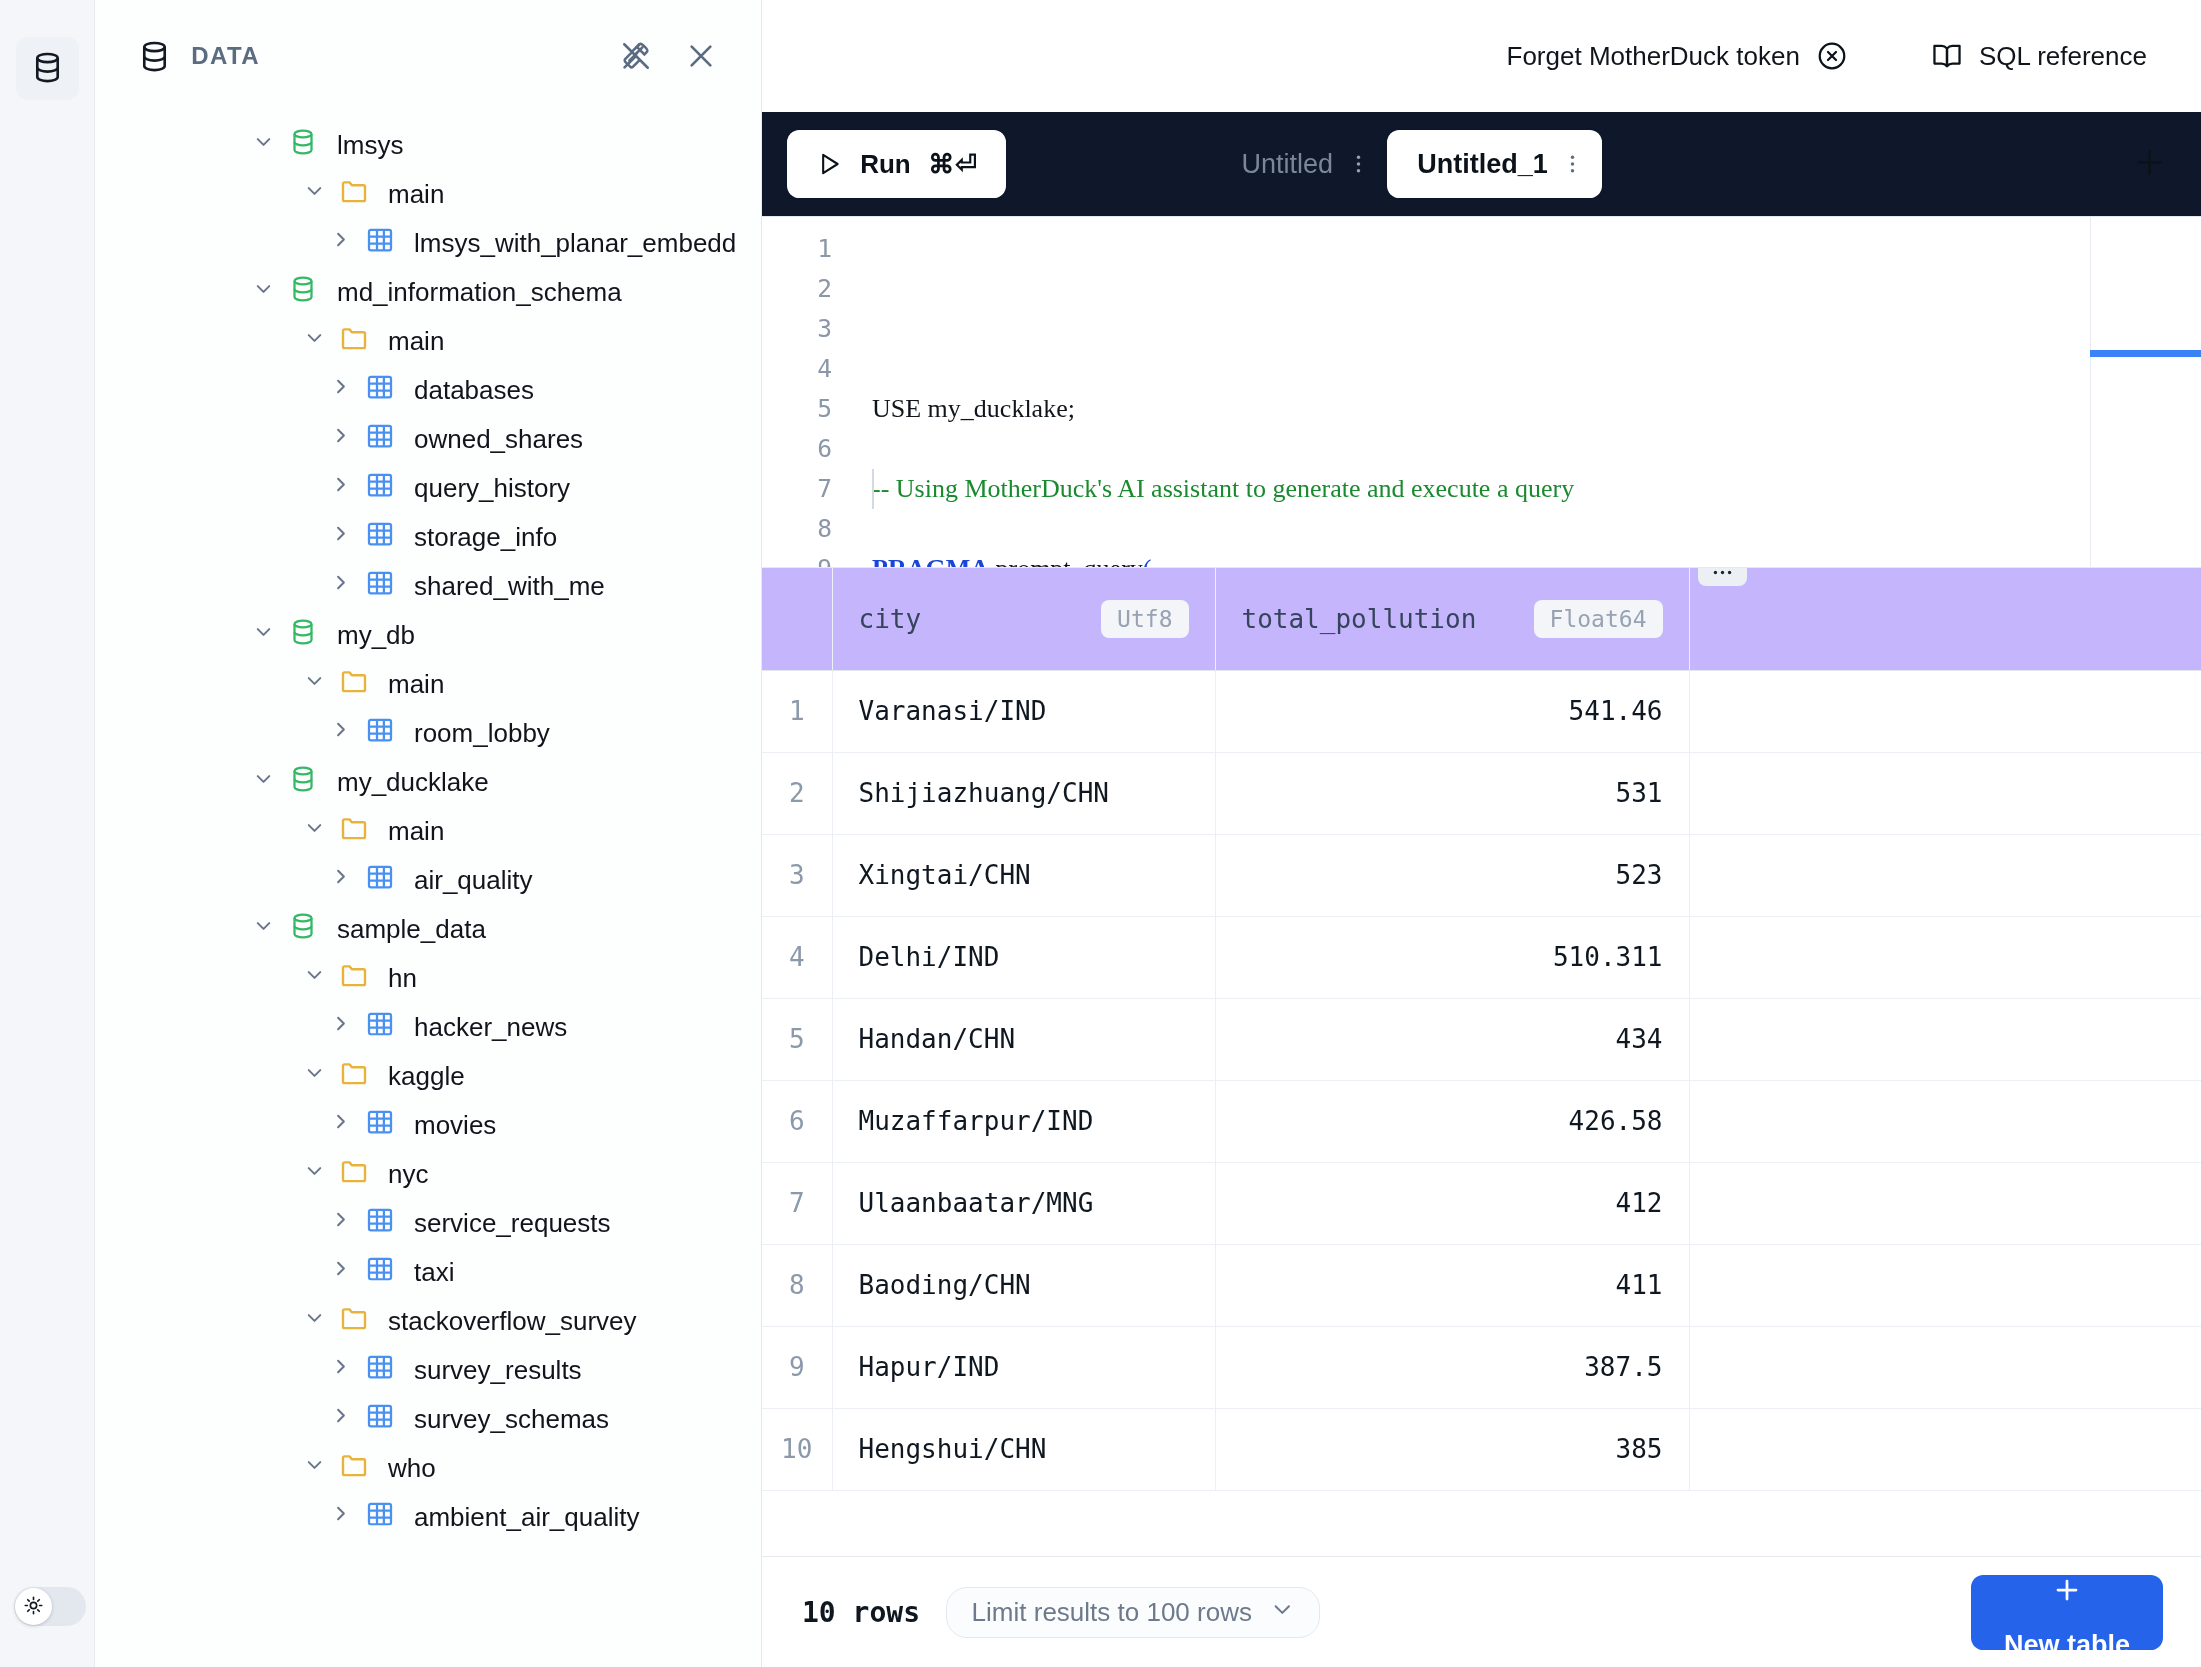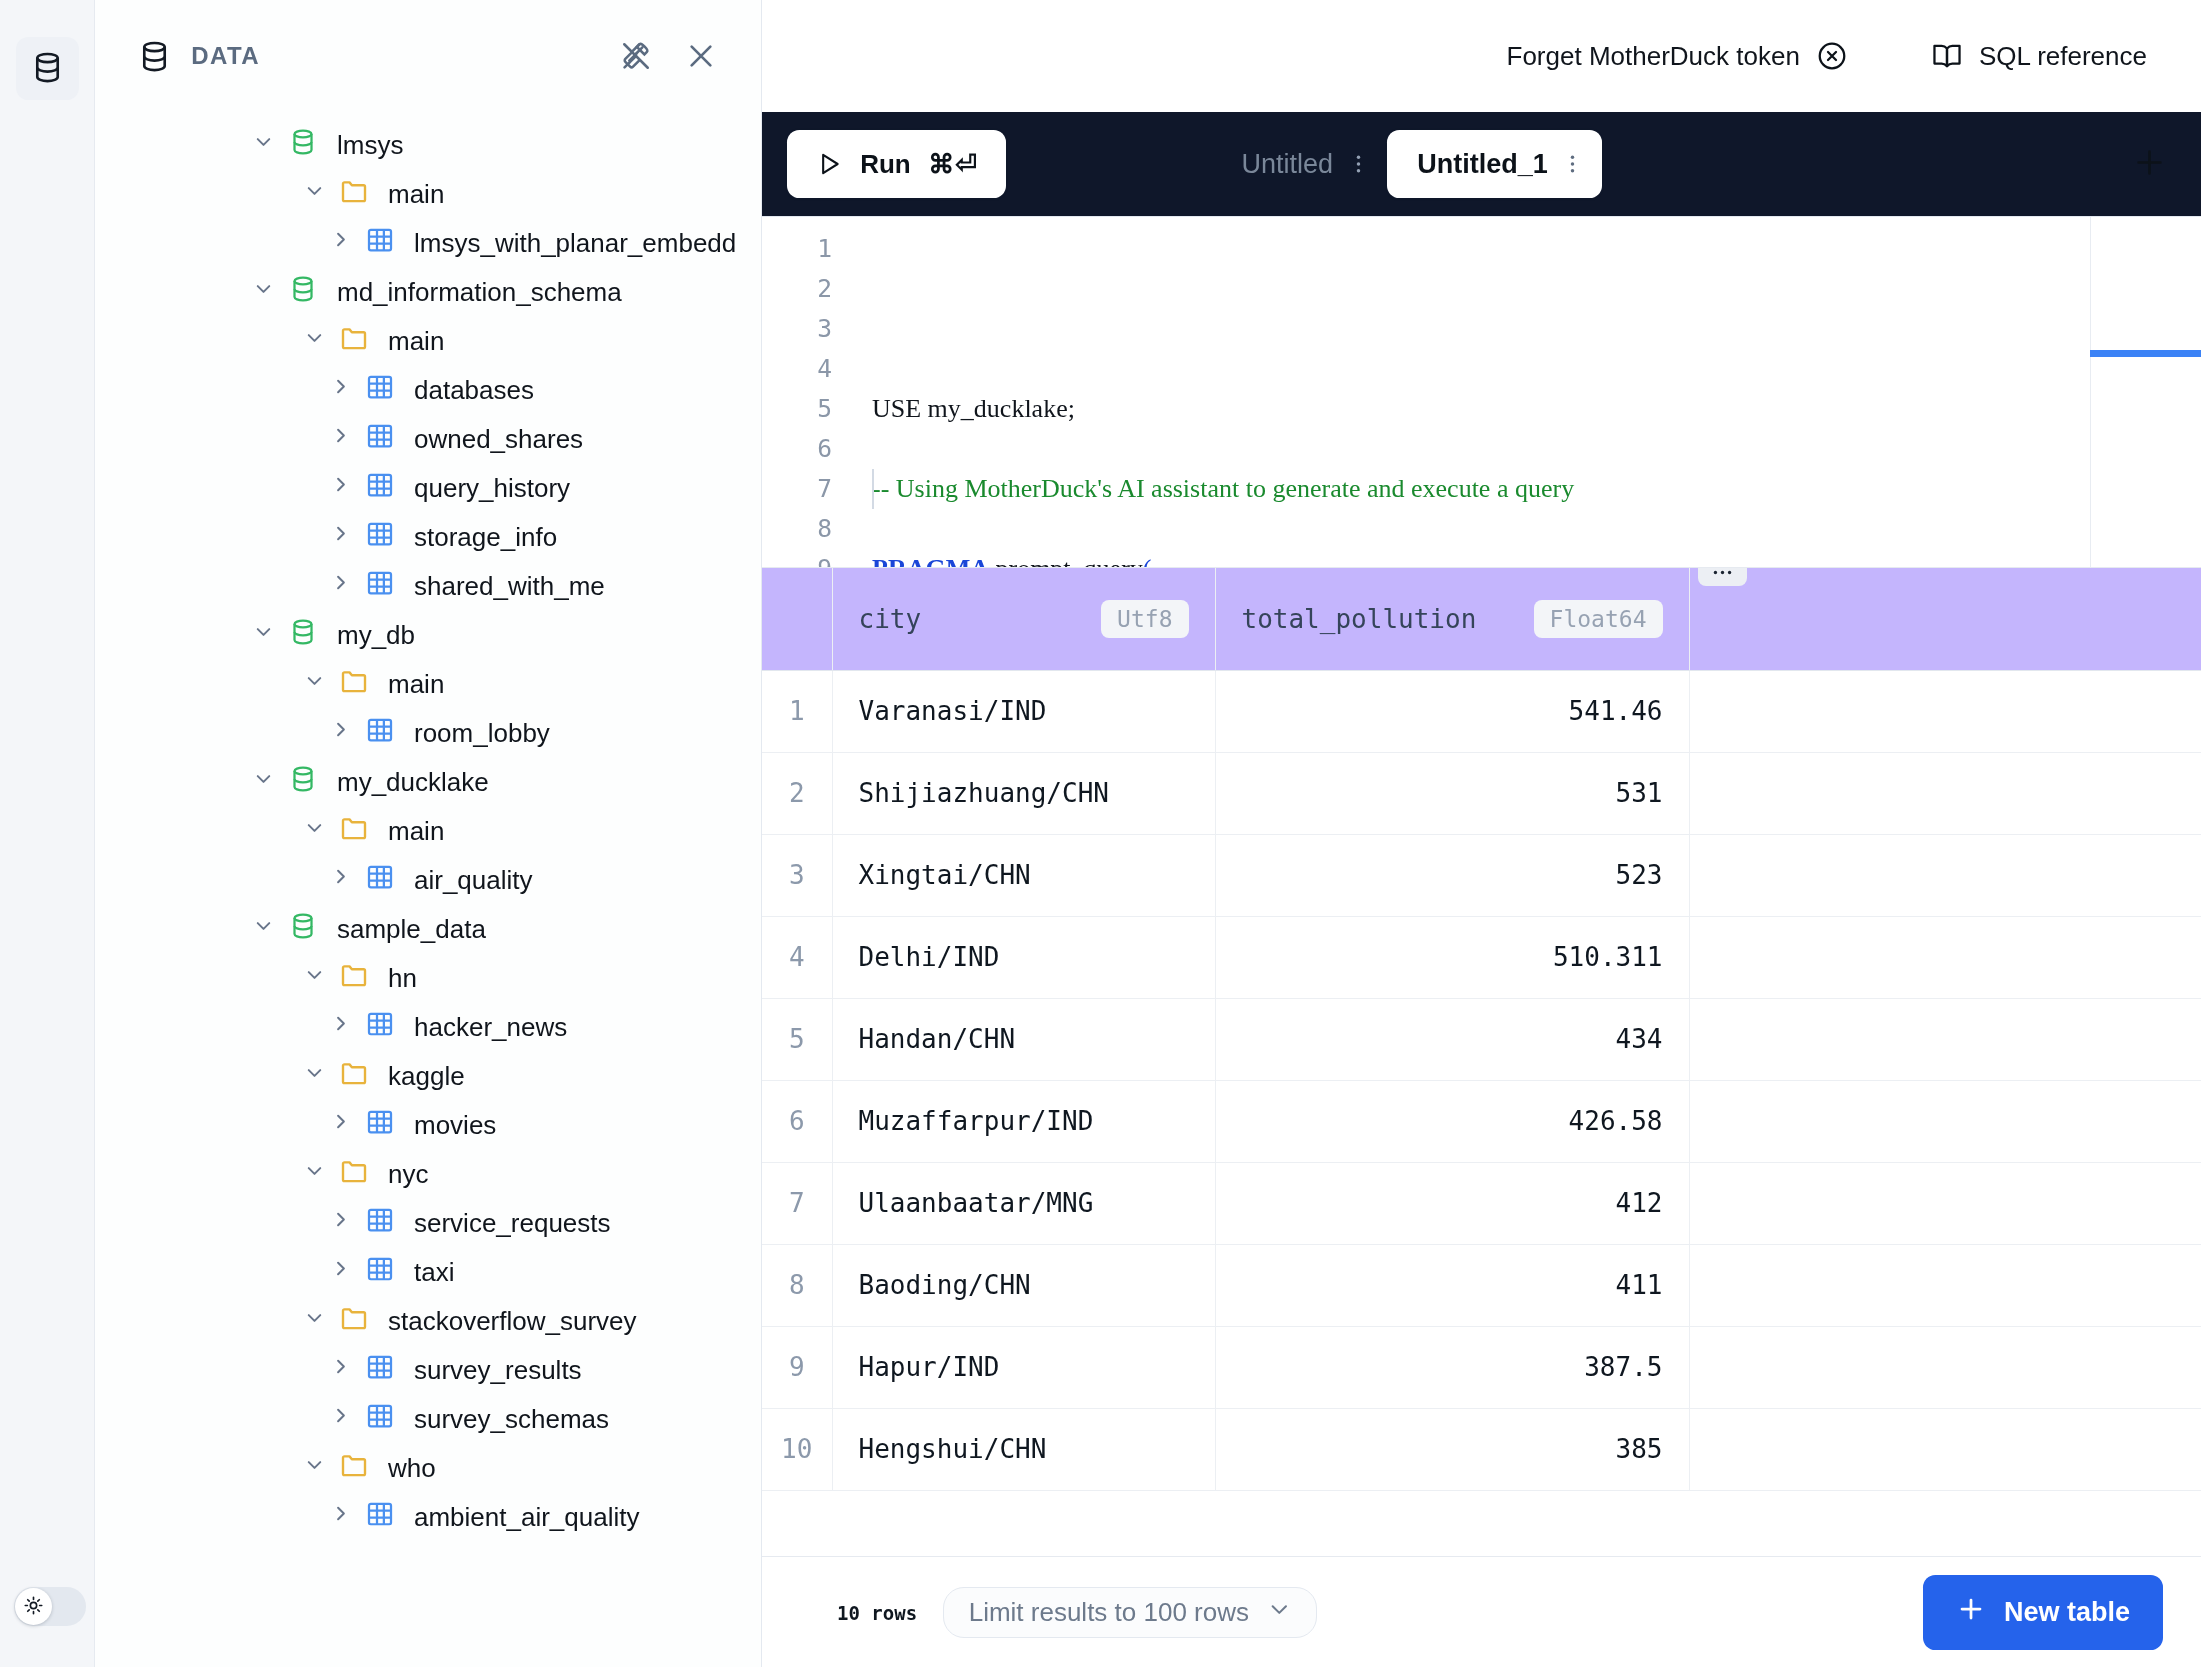--- a/index.html
+++ b/index.html
@@ -269,38 +269,38 @@
   
   .bottombar {
     height: 112px; flex: 0 0 112px;
     border-top: 0.9px solid #e6eaf0;
     display: flex; align-items: center;
     padding: 0 39px 0 40px;
     gap: 26px; background: #ffffff;
   }
   .rows-count {
     font-family: "DejaVu Sans Mono", monospace;
-    font-size: 19px; color: #0f1720; font-weight: 700; margin-left: 35px;
+    font-size: 28px; color: #0f1720; font-weight: 700;
   }
   .limit-select {
     height: 51px; border-radius: 21px;
     border: 0.9px solid #e4e9f0;
     background: #fbfcfd;
     display: flex; align-items: center; gap: 17.6px;
     padding: 0 24.6px;
     font-size: 26px; color: #6d7a8c;
   }
   .limit-select svg { width: 24.6px; height: 24.6px; }
   .new-table {
     margin-left: auto;
     height: 75px; border-radius: 12.3px;
     background: #2563eb; color: #ffffff;
     display: flex; align-items: center; gap: 17.6px;
     padding: 0 33px;
-    font-size: 27px; font-weight: 700;
+    font-size: 27px; font-weight: 700; flex-direction: column;
   }
   .new-table svg { width: 30px; height: 30px; }
 </style>
 </head>
 <body>
 
 <div id="app">
 
   <div class="rail">
     <div class="rail-btn">

